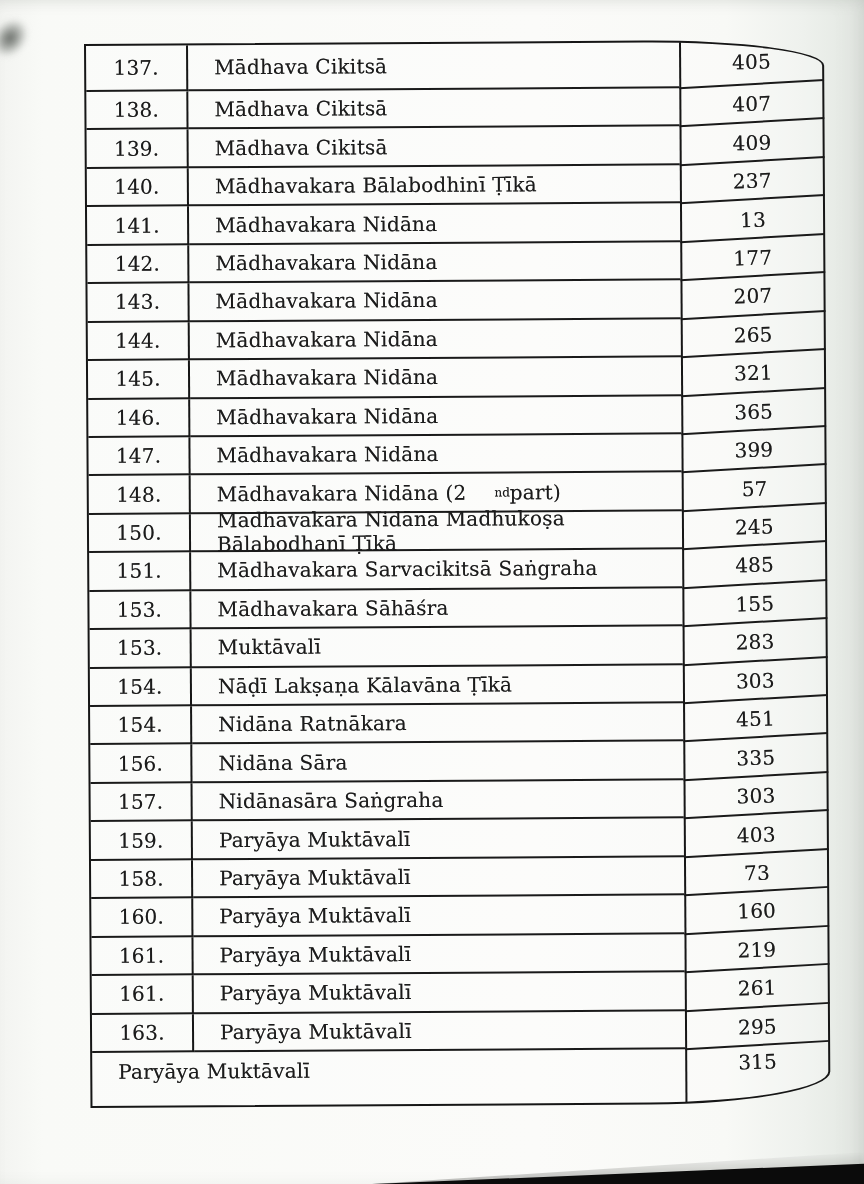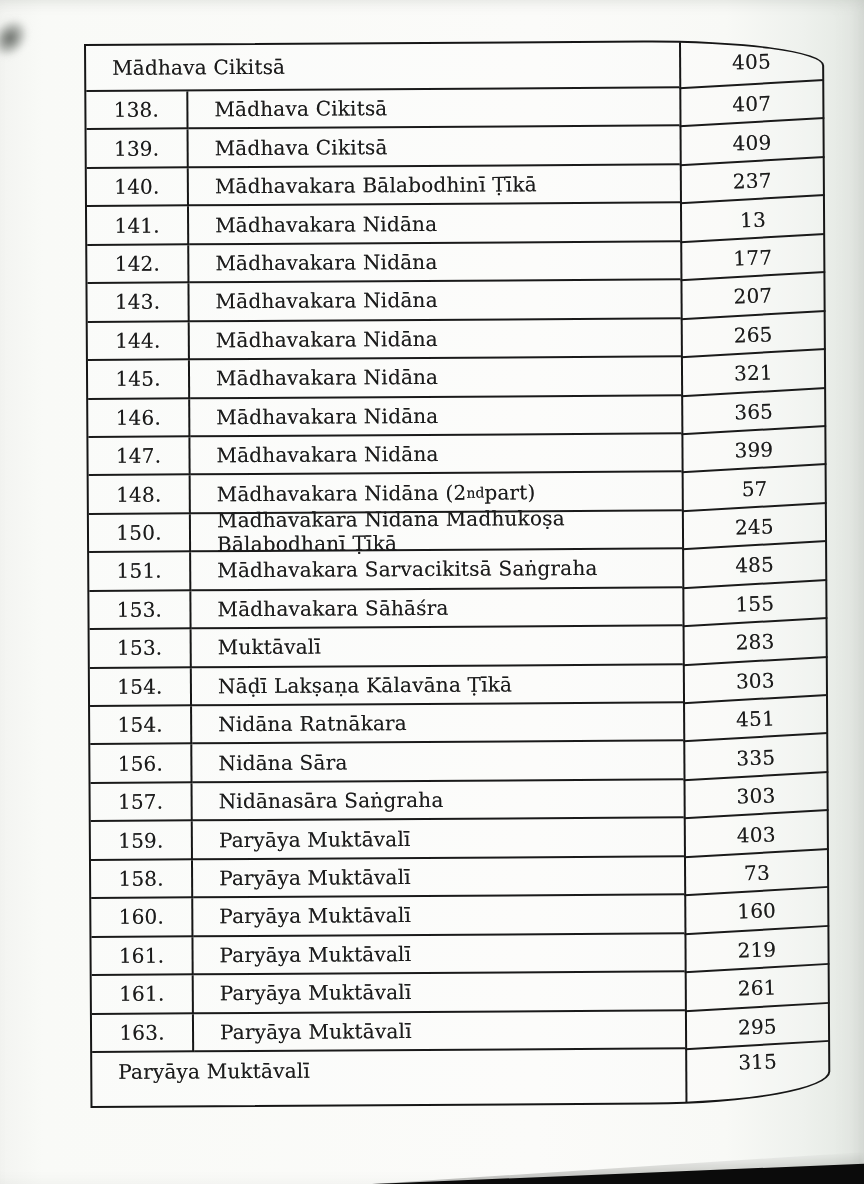--- a/index.html
+++ b/index.html
@@ -99,36 +99,38 @@
     transform-origin: left center;
   }
   .pagenum {
     display: inline-block;
     transform: translateY(-3px) rotate(-1.4deg);
   }
   .row:last-child .cell { align-items: flex-start; }
   .row:last-child .c1, .row:last-child .c2 { padding-top: 7px; }
   .row:last-child .pagenum { margin-top: 4px; }
   .c2 sup {
-    font-size: 14px;
+    font-size: 12px;
     line-height: 0;
     vertical-align: 7px;
     letter-spacing: 0;
+    margin-left: 28px;
   }
   
   .cell { text-shadow: 0 0 .5px rgba(25,25,25,.55); }
 </style>
 </head>
 <body>
 
 <div class="scan-page">
   <div class="smudge-top-left"></div>
 
   <div class="toc-table">
       <div class="row">
+    <div class="cell c1">137.</div>
     <div class="cell c2">Mādhava Cikitsā</div>
     <div class="cell c3">
       <span class="pagenum">405</span>
     </div>
   </div>
       <div class="row">
     <div class="cell c1">138.</div>
     <div class="cell c2">Mādhava Cikitsā</div>
     <div class="cell c3">
       <span class="pagenum">407</span>

